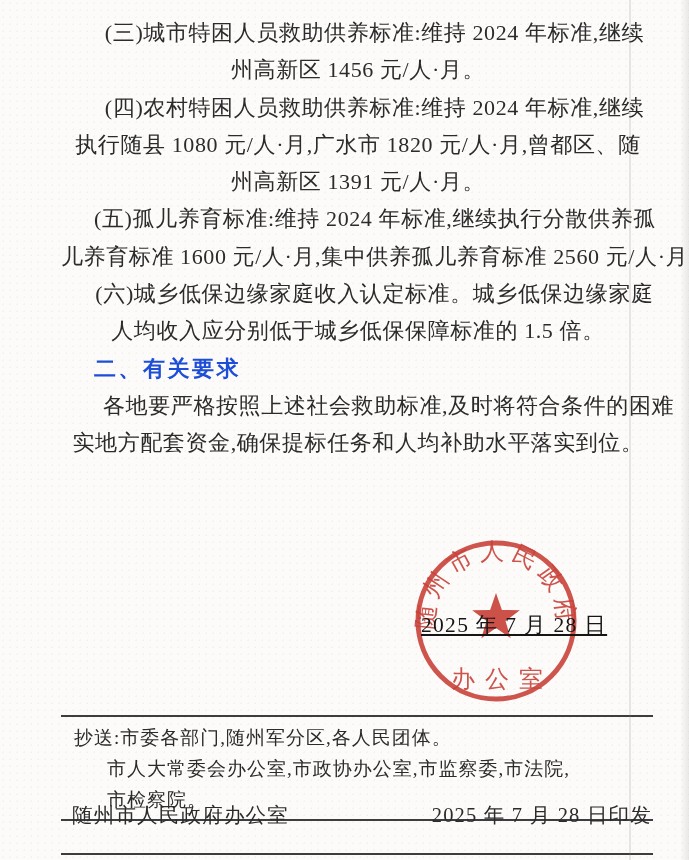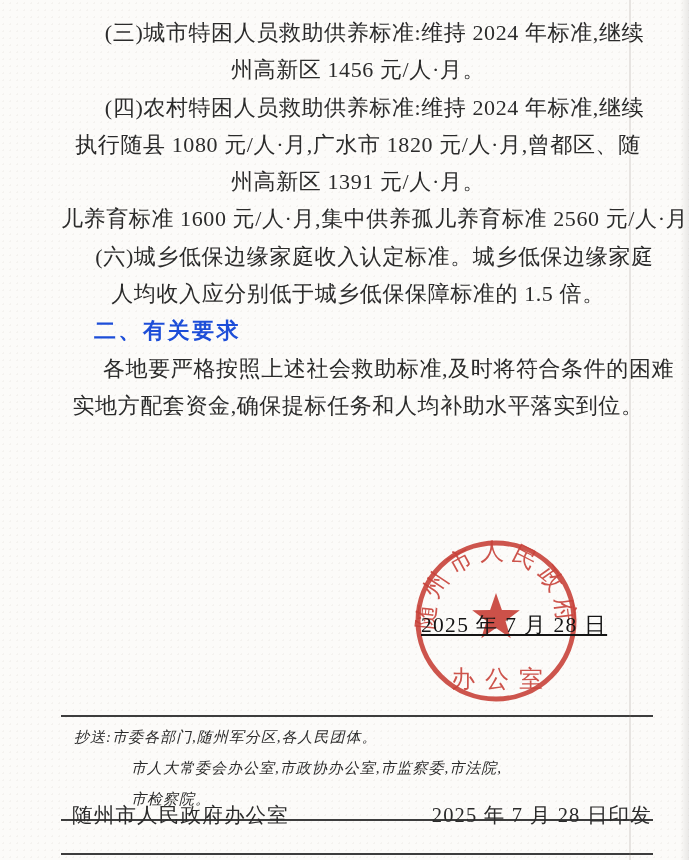--- a/index.html
+++ b/index.html
@@ -41,42 +41,43 @@
     font-size:21.5px; letter-spacing:1.3px; color:#151515;text-decoration:underline;
   }
   .seal { position:absolute; left:410px; top:537px; z-index:4; }
   .rule { position:absolute; left:61px; width:592px; height:0;
           border-top:2px solid #3d3d3d; }
   .rule-1 { top:715px; }
   .rule-2 { top:819px; }
   .rule-3 { top:853px; }
   .cc-block {
     position:absolute; left:74px; top:722px; width:580px;
-    font-size:15px; line-height:31px; letter-spacing:1px; white-space:nowrap;font-style:italic;
+    font-size:19px; line-height:31px; letter-spacing:1px; white-space:nowrap;
   }
-  .cc-cont { margin-left:57px; }
+  .cc-cont { margin-left:33px; }
   .issuer-row {
     position:absolute; left:72px; top:801px; width:580px;
     display:flex; justify-content:space-between; align-items:center;
     font-size:20.5px; letter-spacing:1.2px; white-space:nowrap;
   }
 </style>
 </head>
 <body>
 
 <div class="paper-texture"></div>
 
 <div class="body-text">
   <div class="line indent-paren">(三)城市特困人员救助供养标准:维持 2024 年标准,继续</div>
   <div class="line">州高新区 1456 元/人·月。</div>
 
   <div class="line indent-paren">(四)农村特困人员救助供养标准:维持 2024 年标准,继续</div>
   <div class="line">执行随县 1080 元/人·月,广水市 1820 元/人·月,曾都区、随</div>
   <div class="line">州高新区 1391 元/人·月。</div>
 
+  <div class="line indent-paren">(五)孤儿养育标准:维持 2024 年标准,继续执行分散供养孤</div>
   <div class="line">儿养育标准 1600 元/人·月,集中供养孤儿养育标准 2560 元/人·月。</div>
 
   <div class="line indent-paren">(六)城乡低保边缘家庭收入认定标准。城乡低保边缘家庭</div>
   <div class="line">人均收入应分别低于城乡低保保障标准的 1.5 倍。</div>
 
   <div class="heading-line">二、有关要求</div>
 
   <div class="line indent-para">各地要严格按照上述社会救助标准,及时将符合条件的困难</div>
   <div class="line">实地方配套资金,确保提标任务和人均补助水平落实到位。</div>
 </div>

